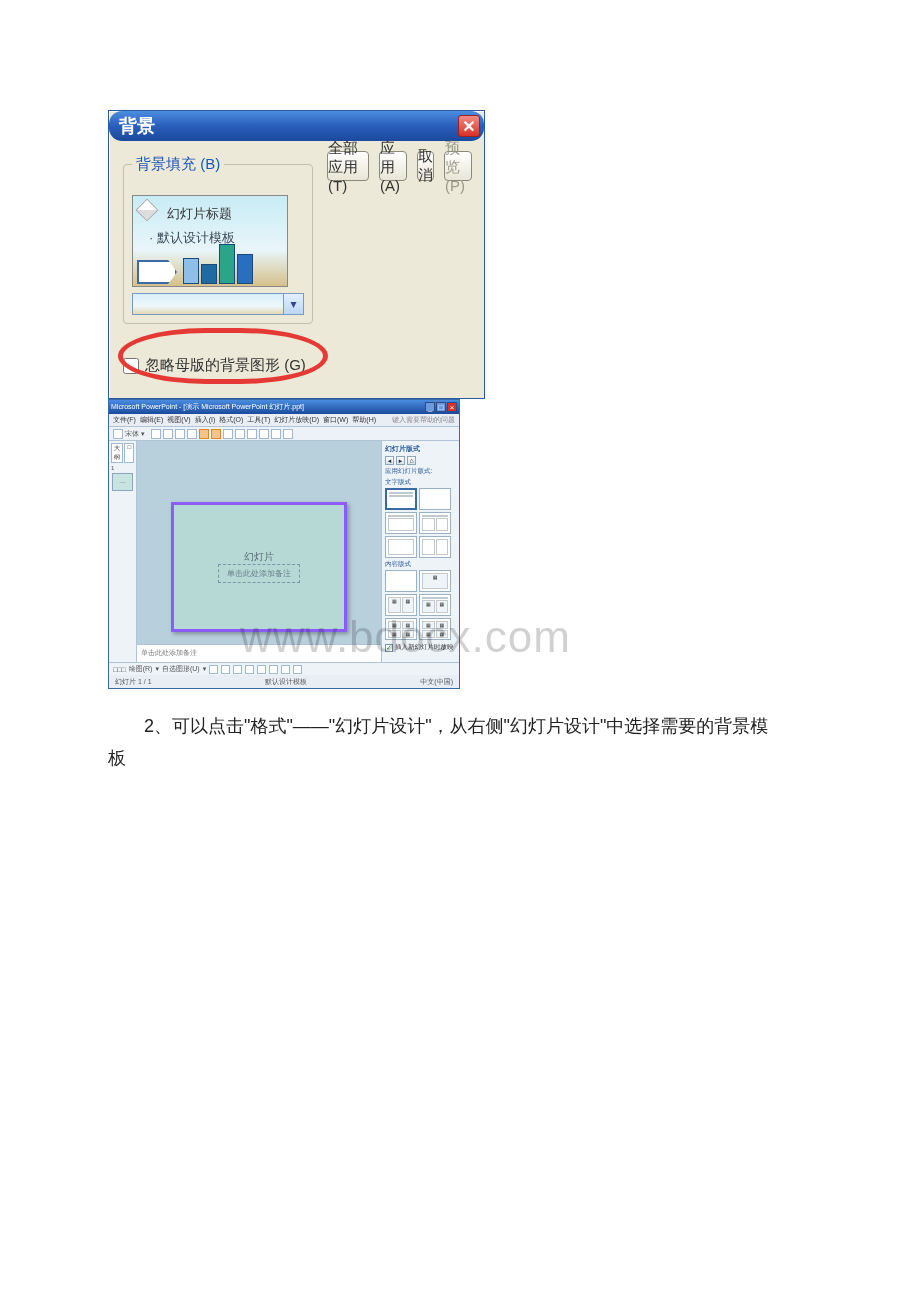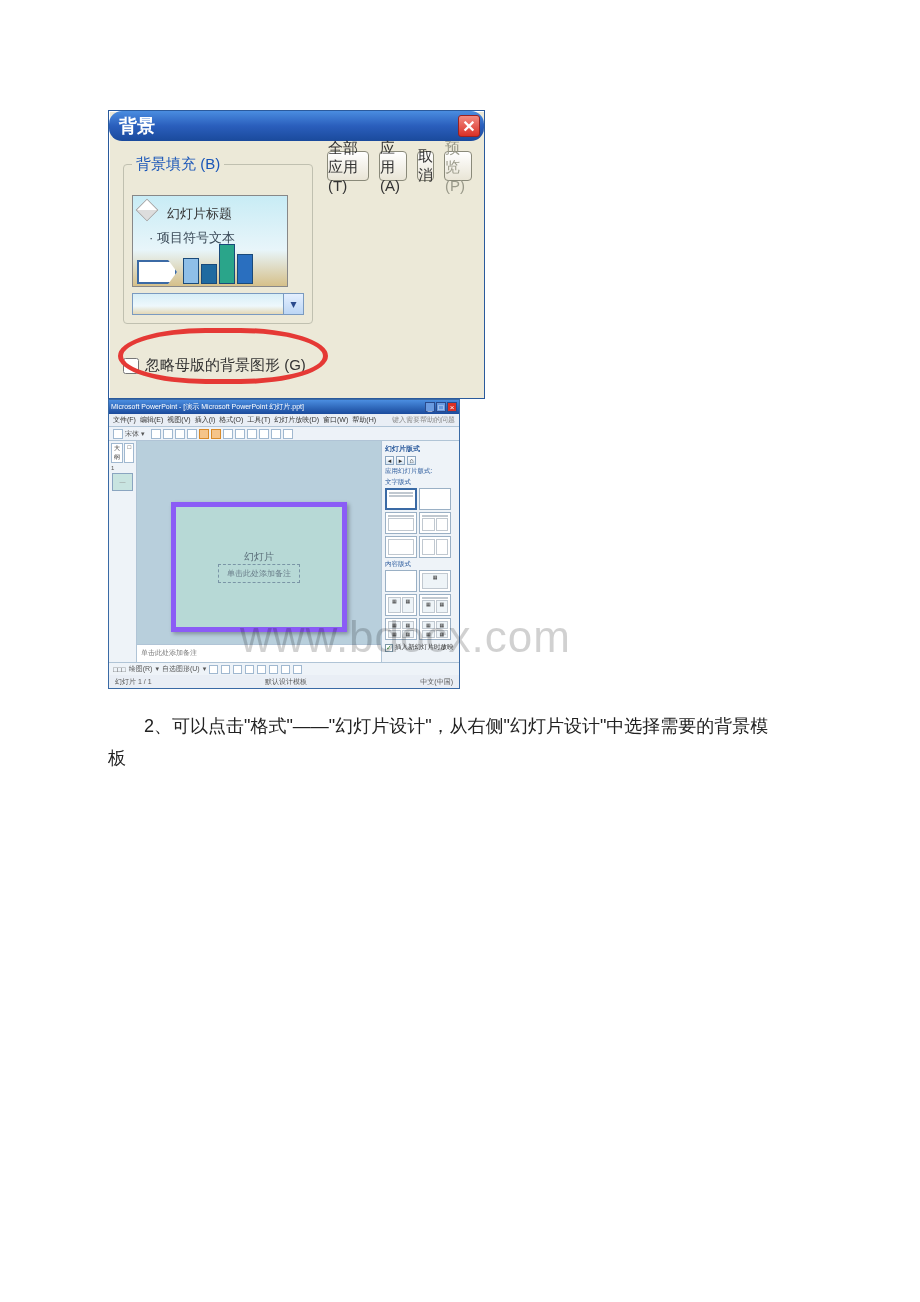--- a/index.html
+++ b/index.html
@@ -170,21 +170,21 @@
     }
     .ppwin .editor {
       flex:1; background:#c0d4e0; display:flex; flex-direction:column;
     }
     .ppwin .editor .canvas-area {
       flex:1; display:flex; align-items:center; justify-content:center;
       background:#b8cfdc; position:relative;
     }
     .ppwin .editor .slide {
       width: 176px; height: 130px; background:#b7d9d6;
-      border:5px solid #8b5cf6; box-shadow: 2px 2px 4px rgba(0,0,0,0.3);
+      border:3px solid #8b5cf6; box-shadow: 2px 2px 4px rgba(0,0,0,0.3);
       display:flex; flex-direction:column; align-items:center; justify-content:center;
       gap:0;
       margin-top:48px;
     }
     .ppwin .editor .slide .st { font-size:10px; color:#596c78; }
     .ppwin .editor .slide .ss {
       border:1px dashed #7a95a6; padding:3px 8px; font-size:8px; color:#6a7e8a;
     }
     .ppwin .editor .notes {
       height: 18px; background:#fff; border-top:1px solid #b0c4d6;
@@ -254,21 +254,21 @@
     <span>背景</span>
     <span class="close">✕</span>
   </div>
   <div class="body">
     <div class="leftcol">
       <fieldset>
         <legend>背景填充 (B)</legend>
         <div class="preview-box">
           <span class="diamond"></span>
           <div class="pv-title">幻灯片标题</div>
-          <div class="pv-bullet">· 项目符号文本</div>
+          <div class="pv-bullet">· 默认设计模板</div>
           <div class="chart">
             <div class="pentagon"></div>
             <div class="bar b1"></div>
             <div class="bar b2"></div>
             <div class="bar b3"></div>
             <div class="bar b4"></div>
           </div>
         </div>
         <div class="swatch-combo">
           <div class="swatch"></div>

